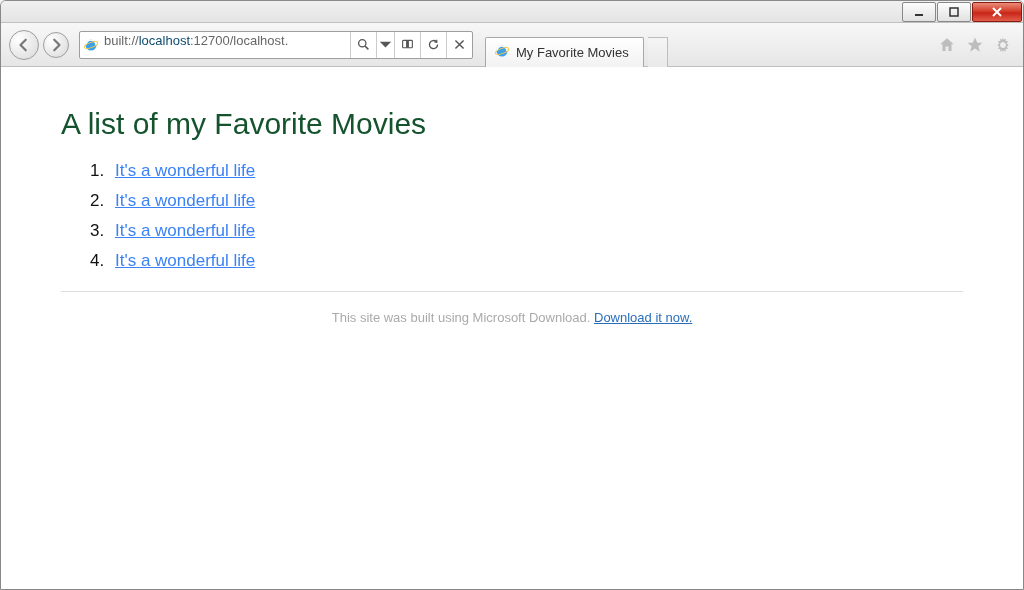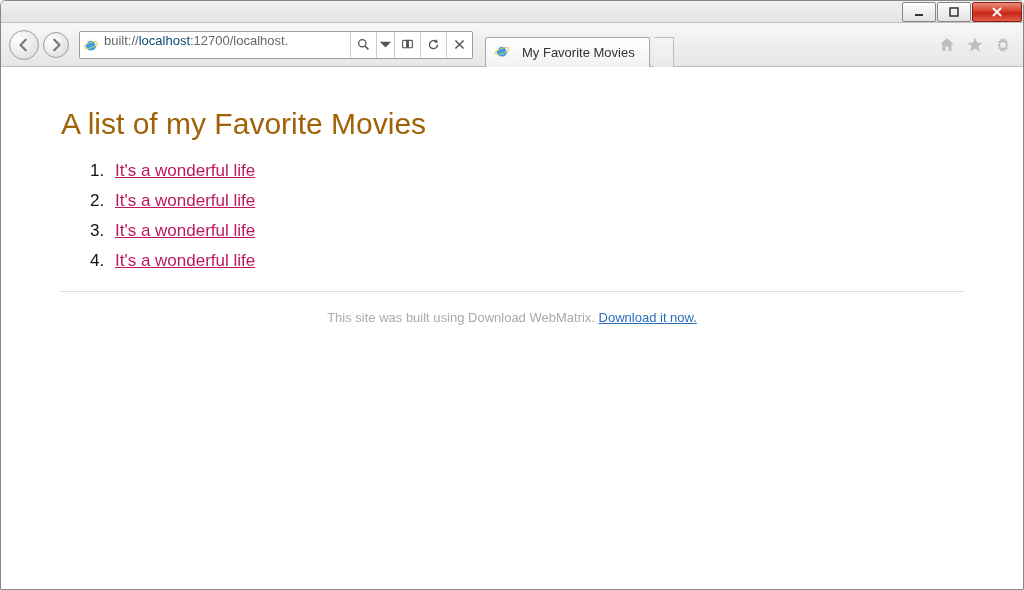--- a/index.html
+++ b/index.html
@@ -102,21 +102,21 @@
     .tab {
       display: flex;
       align-items: center;
       height: 30px;
       border: 1px solid #a8a8a8;
       border-bottom: none;
       background: linear-gradient(to bottom,#fff,#f2f2f2);
       padding: 0 14px 0 8px;
       margin-left: 8px;
       border-radius: 2px 2px 0 0;
-      gap: 12px;
+      gap: 6px;
       font-size: 13px;
       color: #333;
       cursor: pointer;
       position: relative;
       top: 7px;
     }
     .newtab {
       width: 20px;
       height: 30px;
       border: 1px solid #bdbdbd;
@@ -137,34 +137,34 @@
       cursor: pointer;
     }
     .tool-icon svg { width: 18px; height: 18px; fill: #bdbdbd; }
     
     .page {
       padding: 40px 60px 20px 60px;
     }
     .page h1 {
       font-size: 30px;
       font-weight: normal;
-      color: #a16207;
+      color: #14532d;
       margin-bottom: 20px;
     }
     .page ol {
       margin-left: 48px;
       font-size: 17px;
       color: #111;
     }
     .page ol li {
       margin-bottom: 10px;
       padding-left: 6px;
     }
     .page ol li a {
-      color: #be185d;
+      color: #3b82f6;
       text-decoration: underline;
     }
     .hr {
       border: none;
       border-top: 1px solid #ddd;
       margin: 20px 0 18px 0;
     }
     .footer {
       text-align: center;
       font-size: 13px;
@@ -289,15 +289,15 @@
 <div class="page">
   <h1>A list of my Favorite Movies</h1>
   <ol>
     <li><a href="#">It's a wonderful life</a></li>
     <li><a href="#">It's a wonderful life</a></li>
     <li><a href="#">It's a wonderful life</a></li>
     <li><a href="#">It's a wonderful life</a></li>
   </ol>
   <hr class="hr">
   <div class="footer">
-    <span>This site was built using Download WebMatrix. </span><a href="#">Download it now.</a>
+    <span>This site was built using Microsoft Download. </span><a href="#">Download it now.</a>
   </div>
 </div>
 
 </body></html>

